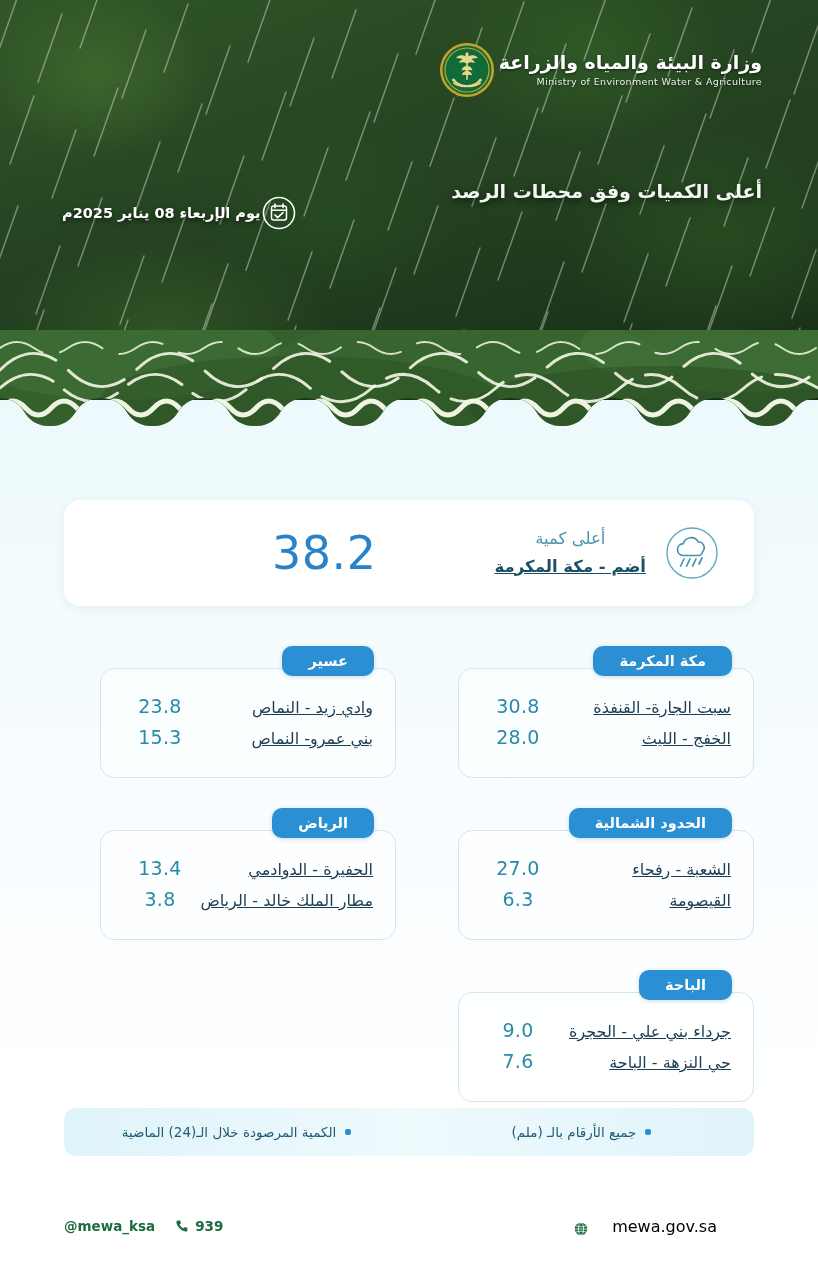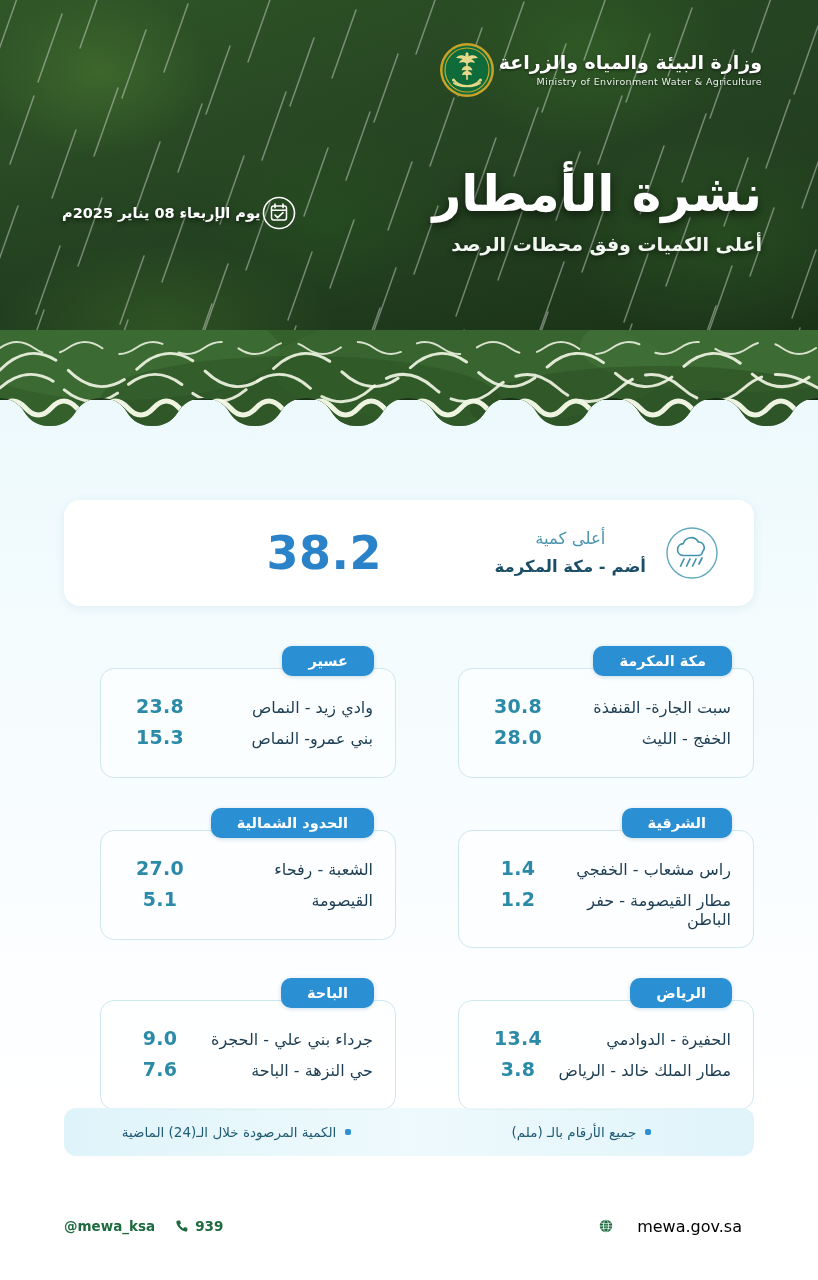--- a/index.html
+++ b/index.html
@@ -77,23 +77,23 @@
   
   .highlight{
     position:absolute;top:500px;left:64px;width:690px;height:106px;
     background:#ffffff;border-radius:16px;
     box-shadow:0 2px 10px rgba(43,120,160,.10);
     display:flex;align-items:center;
   }
   .hl-icon{margin-right:34px;margin-left:0;width:56px;height:56px;flex:0 0 56px;}
   .hl-labels{margin-right:18px;text-align:center;line-height:1.0;}
   .hl-l1{color:#4a93ae;font-size:16.5px;letter-spacing:.2px;}
-  .hl-l2{color:#1b4f68;font-size:16.5px;font-weight:bold;margin-top:11px;letter-spacing:.2px;}
+  .hl-l2{color:#1b4f68;font-size:16.5px;font-weight:bold;margin-top:11px;letter-spacing:.2px;text-decoration:underline;}
   .hl-value{
-    flex:1;text-align:center;color:#2a83c8;font-size:46px;font-weight:bold;
+    flex:1;text-align:center;color:#2a83c8;font-size:46px;font-weight:normal;
     letter-spacing:.5px;direction:ltr;padding-left:90px;
   }
 
   
   .grid{
     position:absolute;top:646px;left:64px;width:690px;
     display:grid;grid-template-columns:1fr 1fr;column-gap:26px;row-gap:30px;
   }
   .card{position:relative;padding-top:22px;padding-left:36px;}
   .card-box{
@@ -104,23 +104,23 @@
     position:absolute;top:0;right:22px;z-index:2;
     background:#2b8fd4;color:#ffffff;border-radius:10px;
     padding:7px 26px;font-size:14.5px;font-weight:bold;letter-spacing:.2px;
     box-shadow:0 1px 4px rgba(20,90,140,.22);
   }
   .row{
     display:flex;align-items:baseline;justify-content:space-between;
     margin-bottom:9px;
   }
   .row:last-child{margin-bottom:0;}
-  .st-name{color:#1c3d52;font-size:16px;letter-spacing:.1px;text-align:right;flex:1;}
+  .st-name{color:#1c3d52;font-size:16px;letter-spacing:.1px;text-align:right;flex:1;text-decoration:underline;}
   .st-val{
-    color:#2b8aa8;font-size:19px;font-weight:bold;direction:ltr;
+    color:#2b8aa8;font-size:19px;font-weight:normal;direction:ltr;
     min-width:74px;text-align:center;letter-spacing:.3px;
   }
 
   
   .notes{
     position:absolute;top:1108px;left:64px;width:690px;height:48px;
     border-radius:12px;
     background:linear-gradient(90deg, rgba(221,243,250,.95) 0%, rgba(233,248,252,.75) 50%, rgba(222,243,250,.95) 100%);
     display:flex;align-items:center;
   }
@@ -129,21 +129,21 @@
     color:#1f5b74;font-size:13.5px;letter-spacing:.1px;
   }
   .dot{width:6px;height:6px;border-radius:2px;background:#2b8fd4;flex:0 0 6px;}
 
   
   .footer{
     position:absolute;top:1206px;left:0;width:790px;height:40px;
     display:flex;align-items:center;text-decoration:underline;
   }
   .f-left{position:absolute;left:64px;display:flex;align-items:center;gap:20px;direction:ltr;}
-  .f-right{position:absolute;right:48px;display:flex;align-items:center;gap:24px;direction:ltr;}
+  .f-right{position:absolute;right:73px;display:flex;align-items:flex-end;gap:24px;direction:ltr;}
   .f-item{display:flex;align-items:center;gap:6px;color:#1d6b3f;font-size:13.5px;font-weight:bold;}
   .f-ic{width:14px;height:14px;flex:0 0 14px;}
 </style>
 </head>
 <body>
 
 <div class="page">
 
   <div class="hero">
     <div class="hero-photo"></div>
@@ -296,21 +296,20 @@
           <path d="M41 38 C 36 45 22 46 15 41"></path>
         </g>
         <g fill="#e8d98a">
           <circle cx="14.5" cy="38" r="1.5"></circle>
             <circle cx="41.5" cy="38" r="1.5"></circle>
         </g>
       </svg>
     </div>
 
     <div class="hero-title">
-      <div class="h-main">نشرة الأمطار</div>
       <div class="h-sub">أعلى الكميات وفق محطات الرصد</div>
     </div>
 
     <div class="date-pill">
       <svg class="cal-ic" viewBox="0 0 34 34">
         <circle cx="17" cy="17" r="15.5" fill="none" stroke="#ffffff" stroke-width="1.6"></circle>
         <rect x="9.5" y="10" width="15" height="14" rx="2.2" fill="none" stroke="#ffffff" stroke-width="1.5"></rect>
         <line x1="9.5" y1="14.2" x2="24.5" y2="14.2" stroke="#ffffff" stroke-width="1.5"></line>
         <line x1="13" y1="8" x2="13" y2="11.6" stroke="#ffffff" stroke-width="1.6" stroke-linecap="round"></line>
         <line x1="21" y1="8" x2="21" y2="11.6" stroke="#ffffff" stroke-width="1.6" stroke-linecap="round"></line>
@@ -361,44 +360,31 @@
           <div class="st-name">وادي زيد - النماص</div>
           <div class="st-val">23.8</div>
         </div>
         <div class="row">
           <div class="st-name">بني عمرو- النماص</div>
           <div class="st-val">15.3</div>
         </div>
       </div>
     </div>
 
-    <div class="card">
-      <div class="card-badge">الشرقية</div>
-      <div class="card-box">
-        <div class="row">
-          <div class="st-name">راس مشعاب - الخفجي</div>
-          <div class="st-val">1.4</div>
-        </div>
-        <div class="row">
-          <div class="st-name">مطار القيصومة - حفر الباطن</div>
-          <div class="st-val">1.2</div>
-        </div>
-      </div>
-    </div>
 
     <div class="card">
       <div class="card-badge">الحدود الشمالية</div>
       <div class="card-box">
         <div class="row">
           <div class="st-name">الشعبة - رفحاء</div>
           <div class="st-val">27.0</div>
         </div>
         <div class="row">
           <div class="st-name">القيصومة</div>
-          <div class="st-val">5.1</div>
+          <div class="st-val">6.3</div>
         </div>
       </div>
     </div>
 
     <div class="card">
       <div class="card-badge">الرياض</div>
       <div class="card-box">
         <div class="row">
           <div class="st-name">الحفيرة - الدوادمي</div>
           <div class="st-val">13.4</div>

